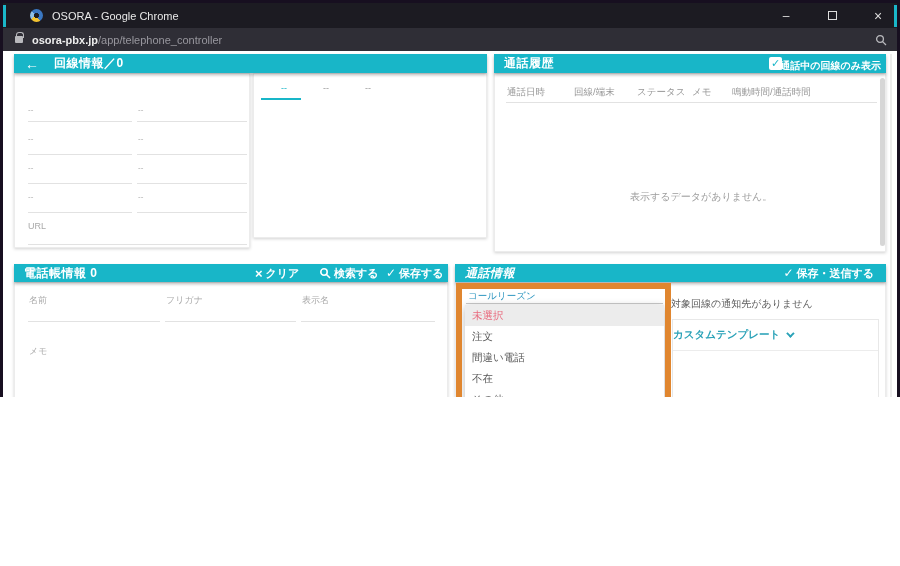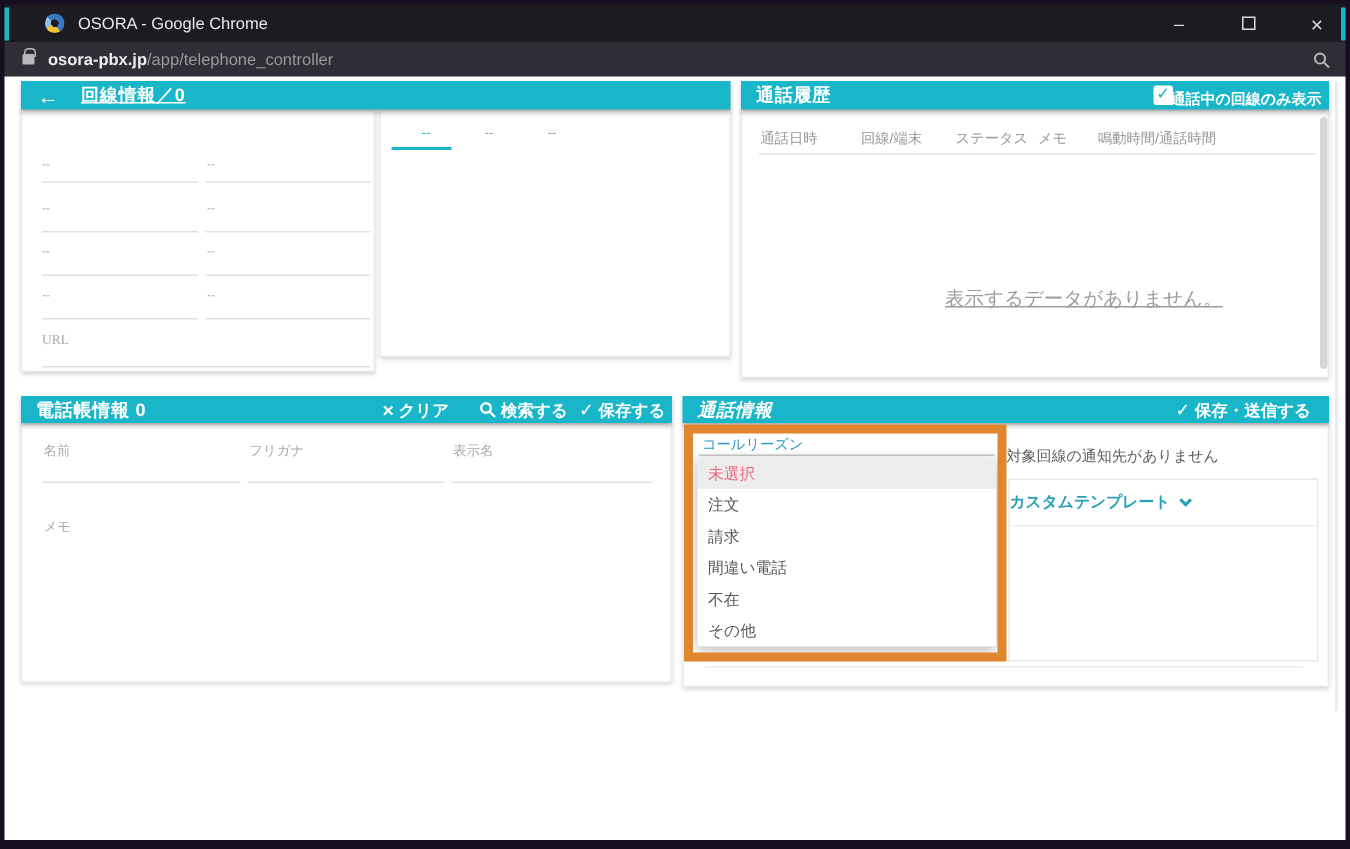--- a/index.html
+++ b/index.html
@@ -1,18 +1,18 @@
 <!DOCTYPE html>
 <html><head>
 <meta charset="utf-8">
 <style>
   * { margin:0; padding:0; box-sizing:border-box; }
   html,body { width:900px; height:566px; }
   body { font-family:"Liberation Sans","DejaVu Sans",sans-serif; }
-  .frame { position:relative; width:900px; height:566px; background:#170f20; overflow:hidden; }
+  .frame { position:relative; width:900px; height:397px; background:#170f20; overflow:hidden; }
   .abs { position:absolute; }
 
   
   .titlebar { left:3px; top:3px; width:894px; height:25px; background:#1c1b22; display:flex; align-items:center; }
   .teal-strip { width:3px; height:22px; background:#1ab7c9; position:absolute; top:2px; }
   .favicon { width:13px; height:13px; border-radius:50%; margin-left:27px;
     background: radial-gradient(circle at center,#1c1b22 0 2.5px,transparent 2.6px),
                 conic-gradient(from -50deg,#3a77c2 0 55%,#f2c230 55% 80%,#8fc0e8 80% 100%); }
   .win-title { color:#e8e8e8; font-size:11px; margin-left:9px; }
   .win-ctrls { position:absolute; right:8px; top:0; height:25px; display:flex; align-items:center; gap:24px; }
@@ -30,28 +30,28 @@
 
   
   .hdr { background:#18b6c8; color:#ffffff; display:flex; align-items:center;
          box-shadow:0 2px 3px rgba(0,0,0,.28); z-index:3; }
   .hdr-title { font-size:12px; font-weight:bold; letter-spacing:.5px; }
   .hdr-btn { color:#fff; font-size:11px; font-weight:bold; display:flex; align-items:center; gap:3px; cursor:default; }
 
   .card { background:#fff; border:1px solid #ececec; box-shadow:0 1px 3px rgba(0,0,0,.18); }
 
   .ulabel { color:#a9a9a9; font-size:8px; }
-  .flabel { color:#a9a9a9; font-size:9px;font-family:Liberation Serif, serif; }
+  .flabel { color:#a9a9a9; font-size:9px; }
   .uline { border-bottom:1px solid #e2e2e2; }
 
   .tab { font-size:9px; text-align:center; color:#9a9a9a; cursor:default; }
   .tab.active { color:#18b6c8; }
 
   .th { color:#979797; font-size:9.5px; }
-  .empty-msg { color:#9c9c9c; font-size:13px;text-decoration:underline; }
+  .empty-msg { color:#9c9c9c; font-size:10px; }
 
   .checkbox { width:13px; height:13px; background:#fff; border-radius:2px; display:flex;
               align-items:center; justify-content:center; }
   .checkbox span { color:#18b6c8; font-size:11px; font-weight:bold; line-height:1; }
 
   .mag { width:12px; height:12px; }
 
   
   .dd-label { color:#2e96c0; font-size:9.5px; }
   .menu { background:#fff; box-shadow:0 2px 8px rgba(0,0,0,.28); border-radius:2px; z-index:4; }
@@ -90,21 +90,21 @@
     <svg class="mag abs" style="right:10px; top:6px;" viewBox="0 0 12 12">
       <circle cx="5" cy="5" r="3.4" fill="none" stroke="#b9b9bd" stroke-width="1.3"></circle>
       <line x1="7.6" y1="7.6" x2="11" y2="11" stroke="#b9b9bd" stroke-width="1.3"></line>
     </svg>
   </div>
 
   <div class="abs content">
 
     <div class="abs hdr" style="left:11px; top:3px; width:473px; height:19px;">
       <span style="margin-left:11px; font-size:14px; line-height:1;">←</span>
-      <span class="hdr-title" style="margin-left:15px;text-decoration:underline;">回線情報／0</span>
+      <span class="hdr-title" style="margin-left:15px;">回線情報／0</span>
     </div>
 
     <div class="abs card" style="left:11px; top:22px; width:236px; height:175px;">
 
       <div class="abs ulabel" style="left:13px; top:31px;">--</div>
       <div class="abs ulabel" style="left:123px; top:31px;">--</div>
       <div class="abs uline" style="left:13px; top:47px; width:104px;"></div>
       <div class="abs uline" style="left:122px; top:47px; width:110px;"></div>
 
       <div class="abs ulabel" style="left:13px; top:60px;">--</div>
@@ -194,21 +194,20 @@
     </div>
 
     <div class="abs card" style="left:452px; top:231px; width:431px; height:176px;">
 
       <div class="abs dd-label" style="left:12px; top:7px;">コールリーズン</div>
       <div class="abs" style="left:10px; top:20px; width:197px; border-bottom:1px solid #c9c9c9;"></div>
 
       <div class="abs menu" style="left:9px; top:22px; width:199px;">
         <div class="menu-item selected">未選択</div>
         <div class="menu-item">注文</div>
-        <div class="menu-item">請求</div>
         <div class="menu-item">間違い電話</div>
         <div class="menu-item">不在</div>
         <div class="menu-item">その他</div>
       </div>
 
       <div class="abs notice" style="left:215px; top:14px;">対象回線の通知先がありません</div>
 
       <div class="abs" style="left:216px; top:36px; width:207px; height:122px; border:1px solid #e8e8e8; background:#fff;">
         <div style="display:flex; align-items:center; padding:8px 14px 8px 0; border-bottom:1px solid #ececec;">
           <div class="tpl-link">

